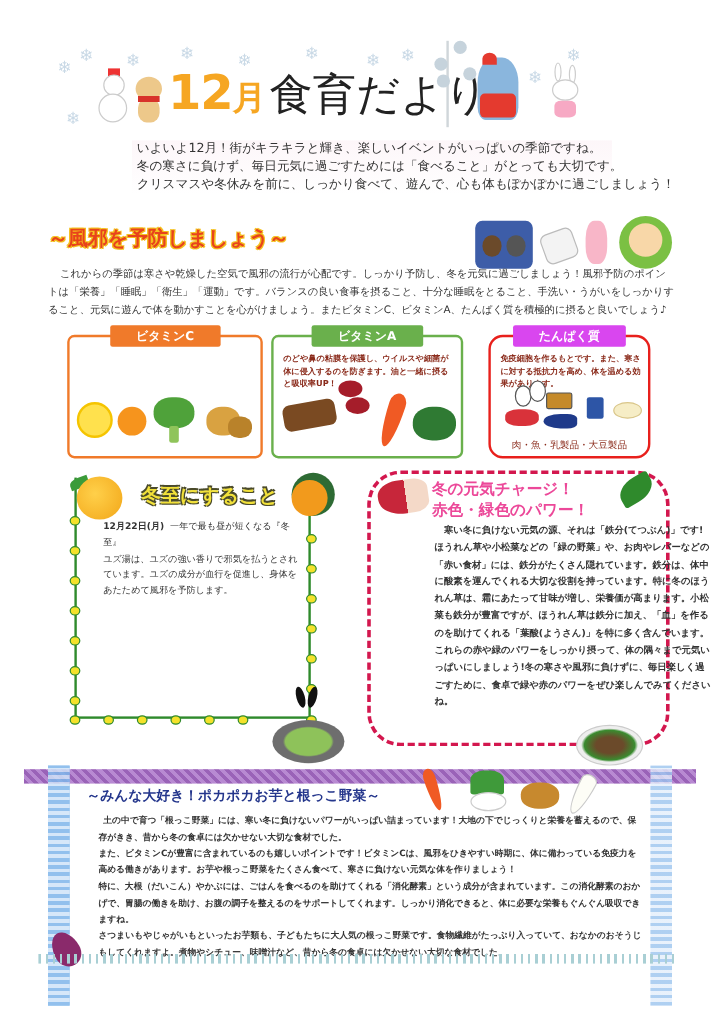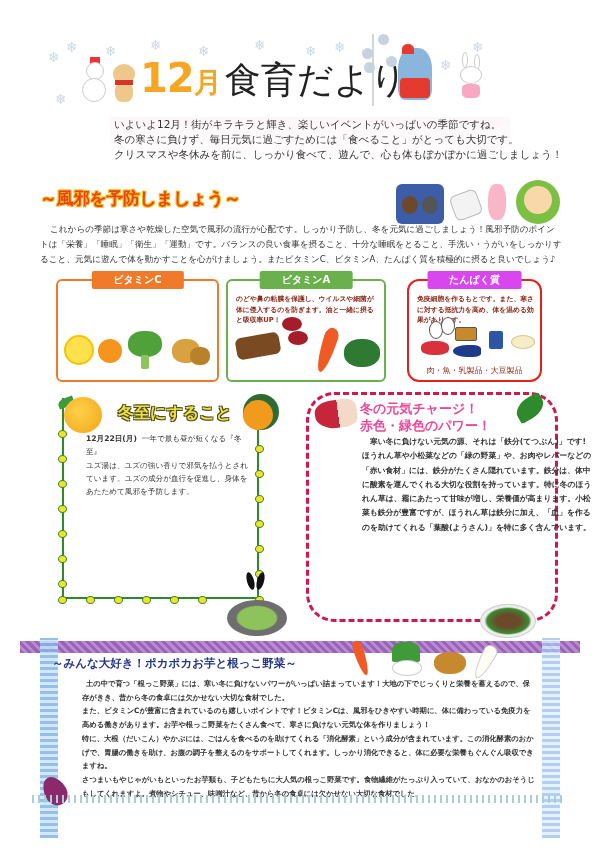--- a/index.html
+++ b/index.html
@@ -61,21 +61,21 @@
   .iron-title { position: absolute; left: 360px; top: 400px; width: 150px; text-align: left; font-size: 13px; line-height: 17px; color: #ec4899; font-weight: bold; }
   .meat { position: absolute; left: 315px; top: 400px; width: 42px; height: 28px; background: linear-gradient(90deg, #c7263a 55%, #f4d9c8 55%); border-radius: 40% 30% 30% 50%; transform: rotate(-8deg); }
   .spinach { position: absolute; left: 515px; top: 398px; width: 30px; height: 20px; background: #2f8a2c; border-radius: 60% 10% 60% 10%; transform: rotate(-30deg); }
   .iron-body { position: absolute; left: 318px; top: 435px; width: 232px; font-size: 7.8px; line-height: 14.3px; color: #333; font-weight: bold; margin-left: 44px; }
   .dish { position: absolute; left: 480px; top: 604px; width: 56px; height: 34px; border-radius: 50%; background: radial-gradient(ellipse, #6b4a2a 30%, #3a8b2f 55%, #eee 62%); border: 1px solid #ccc; }
 
   
   .root-band { position: absolute; left: 20px; top: 641px; width: 560px; height: 12px; background: repeating-linear-gradient(45deg, #9a63b8 0 3px, #b88ad2 3px 6px); }
   .plaid-l { position: absolute; left: 40px; top: 638px; width: 18px; height: 200px; background: repeating-linear-gradient(0deg, #7fb6ea 0 3px, #cfe3f8 3px 6px), #7fb6ea; opacity: 0.85; }
   .plaid-r { position: absolute; left: 542px; top: 638px; width: 18px; height: 200px; background: repeating-linear-gradient(0deg, #9bc4ee 0 3px, #e3eefb 3px 6px); opacity: 0.8; }
-  .root-title { position: absolute; left: 52px; top: 656px; font-size: 11.5px; font-weight: bold; color: #24368c; }
+  .root-title { position: absolute; left: 72px; top: 656px; font-size: 11.5px; font-weight: bold; color: #24368c; }
   .veg { position: absolute; }
   .root-body { position: absolute; left: 82px; top: 677px; width: 454px; font-size: 7.3px; line-height: 13.7px; color: #333; font-weight: bold; }
   .bottom-dash { position: absolute; left: 32px; top: 795px; width: 530px; height: 8px; background: repeating-linear-gradient(90deg, #a9cfd4 0 2px, transparent 2px 6px); }
   .sweetpotato { position: absolute; left: 44px; top: 776px; width: 22px; height: 30px; background: #8a2a6b; border-radius: 50% 50% 50% 50% / 60% 60% 40% 40%; transform: rotate(-30deg); }
 </style>
 </head>
 <body>
 
 <div class="header">
   <span class="snowflake" style="left:48px;top:50px;">❄</span>
@@ -209,20 +209,21 @@
 <div class="iron-frame"></div>
 <div class="meat"></div>
 <div class="spinach"></div>
 <div class="iron-title">
   <div>冬の元気チャージ！</div>
   <div>赤色・緑色のパワー！</div>
 </div>
 <div class="iron-body">
   <p style="text-indent:8px;">寒い冬に負けない元気の源、それは「鉄分(てつぶん)」です!</p>
   <p>ほうれん草や小松菜などの「緑の野菜」や、お肉やレバーなどの「赤い食材」には、鉄分がたくさん隠れています。鉄分は、体中に酸素を運んでくれる大切な役割を持っています。特に冬のほうれん草は、霜にあたって甘味が増し、栄養価が高まります。小松菜も鉄分が豊富ですが、ほうれん草は鉄分に加え、「血」を作るのを助けてくれる「葉酸(ようさん)」を特に多く含んでいます。</p>
+  <p>これらの赤や緑のパワーをしっかり摂って、体の隅々まで元気いっぱいにしましょう!冬の寒さや風邪に負けずに、毎日楽しく過ごすために、食卓で緑や赤のパワーをぜひ楽しんでみてくださいね。</p>
 </div>
 <div class="dish"></div>
 
 <div class="root-band"></div>
 <div class="plaid-l"></div>
 <div class="plaid-r"></div>
 <div class="root-title">～みんな大好き！ポカポカお芋と根っこ野菜～</div>
 
 <div class="veg" style="left:356px;top:640px;width:10px;height:36px;background:#f05a24;border-radius:50% 50% 50% 50% / 20% 20% 80% 80%;transform:rotate(-18deg);"></div>
 <div class="veg" style="left:392px;top:642px;width:28px;height:20px;background:#3f9a3a;border-radius:40% 40% 10% 10%;"></div>

